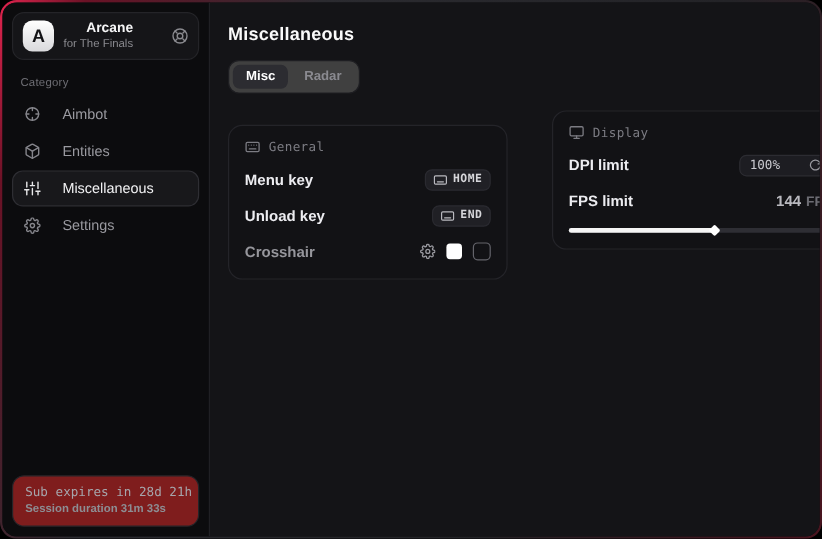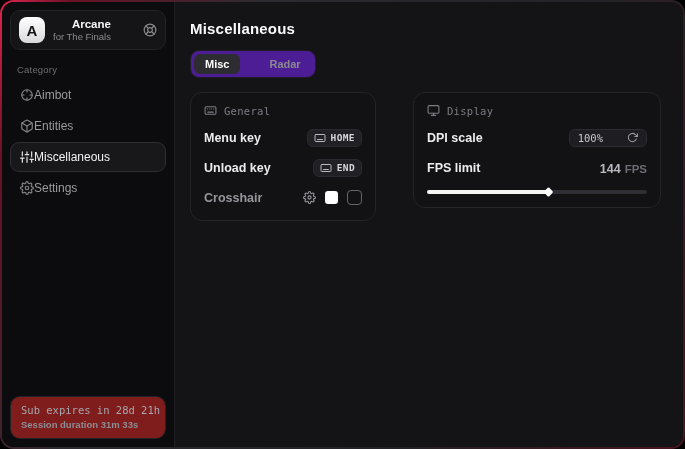--- a/index.html
+++ b/index.html
@@ -33,56 +33,56 @@
     display:grid; place-items:center; font-weight:800; font-size:15px;
   }
   .brand-name { font-size:11.5px; font-weight:700; color:#f5f5f6; line-height:1.25;text-align:right; }
   .brand-sub  { font-size:9.5px; color:#8a8a8f; line-height:1.25; }
   .brand-card .icon { margin-left:auto; color:#8a8a8f; display:flex; }
   .category {
     margin:14px 6px 5px 7px; font-size:9.5px; color:#6e6e74; letter-spacing:.2px;
   }
   .nav { display:flex; flex-direction:column; gap:1px; }
   .nav-item {
-    display:flex; align-items:center; gap:0;
+    display:flex; align-items:center; gap:18px;
     padding:7px 9px; border-radius:9px; border:1px solid transparent;
     color:#9a9aa0; font-size:12px; font-weight:500; cursor:pointer;
   }
   .nav-item .icon { display:flex; color:#85858b; }
   .nav-item.active { color:#f2f2f4; background:#18181b; border-color:#2e2e33; }
   .nav-item.active .icon { color:#e8e8ea; }
   .spacer { flex:1; }
   .sub-card {
     background:#7f1d1d; border:1px solid #242428; border-radius:10px;
     padding:7px 10px 8px;
   }
   .sub-line1 {
     font-family:"DejaVu Sans Mono", monospace;
     font-size:10.5px; color:#a6a6ac; white-space:nowrap;
   }
   .sub-line2 { font-size:9.5px; font-weight:700; color:#8d8d93; margin-top:3px; }
   
   .main { flex:1; background:#141417; padding:18px 16px 16px 15px; }
   .page-title { margin:0; font-size:15px; font-weight:700; color:#fafafa; letter-spacing:.2px; }
   .tabs {
-    margin-top:13px; display:inline-flex; gap:18px;
-    background:#4c1d95; border:1px solid #1e1e22; border-radius:9px; padding:3px;
+    margin-top:13px; display:inline-flex; gap:2px;
+    background:#404040; border:1px solid #1e1e22; border-radius:9px; padding:3px;
   }
   .tab {
     border:none; background:transparent; color:#8a8a90;
     font-family:"Liberation Sans", sans-serif;
     font-size:11px; font-weight:600; padding:4px 11px; border-radius:6px; cursor:pointer;
   }
   .tab.active { background:#2c2c31; color:#ffffff; }
   .cards { display:flex; gap:12px; margin-top:14px; align-items:flex-start; }
   .card {
     background:#121215; border:1px solid #242429; border-radius:12px;
     padding:11px 13px 13px;
   }
-  .card-general { width:186px; }
+  .card-general { width:233px;margin-top:12px; }
   .card-display { width:248px;margin-left:25px; }
   .card-head {
     display:flex; align-items:center; gap:7px;
     color:#7c7c83; font-family:"DejaVu Sans Mono", monospace;
     font-size:10.5px; letter-spacing:.3px;
   }
   .card-head .icon { display:flex; }
   .row { display:flex; justify-content:space-between; align-items:center; margin-top:11px; min-height:19px; }
   .row-label { font-size:12.5px; font-weight:600; color:#ececf0; }
   .row-label.muted { color:#96969c; }
@@ -253,21 +253,21 @@
             <span class="icon">
               <svg width="13" height="13" viewBox="0 0 24 24" fill="none" stroke="currentColor" stroke-width="2" stroke-linecap="round">
                   <rect x="2" y="3" width="20" height="14" rx="2"></rect>
                   <path d="M8 21h8M12 17v4"></path>
                 </svg>
             </span>
             <span>Display</span>
           </div>
 
           <div class="row">
-            <span class="row-label">DPI scale</span>
+            <span class="row-label">DPI limit</span>
             <button class="select-ctl">
               <span>100%</span>
               <span class="icon">
                 <svg width="11" height="11" viewBox="0 0 24 24" fill="none" stroke="currentColor" stroke-width="2.2" stroke-linecap="round" stroke-linejoin="round">
                     <polyline points="23 4 23 10 17 10"></polyline>
                     <path d="M20.49 15a9 9 0 1 1-2.12-9.36L23 10"></path>
                   </svg>
               </span>
             </button>
           </div>

